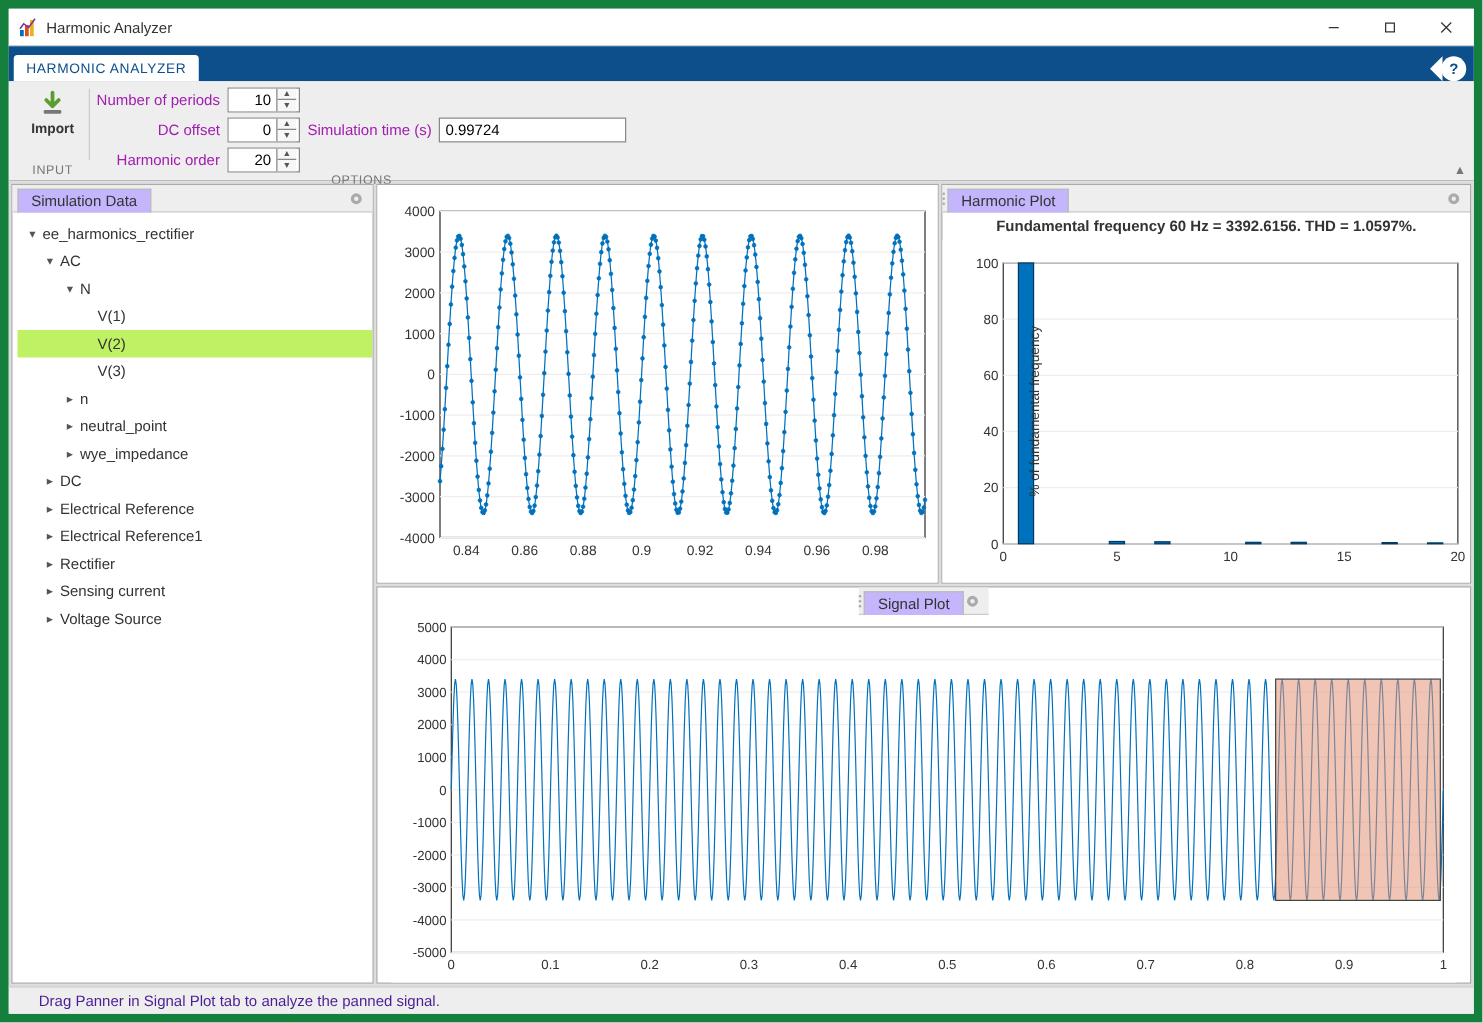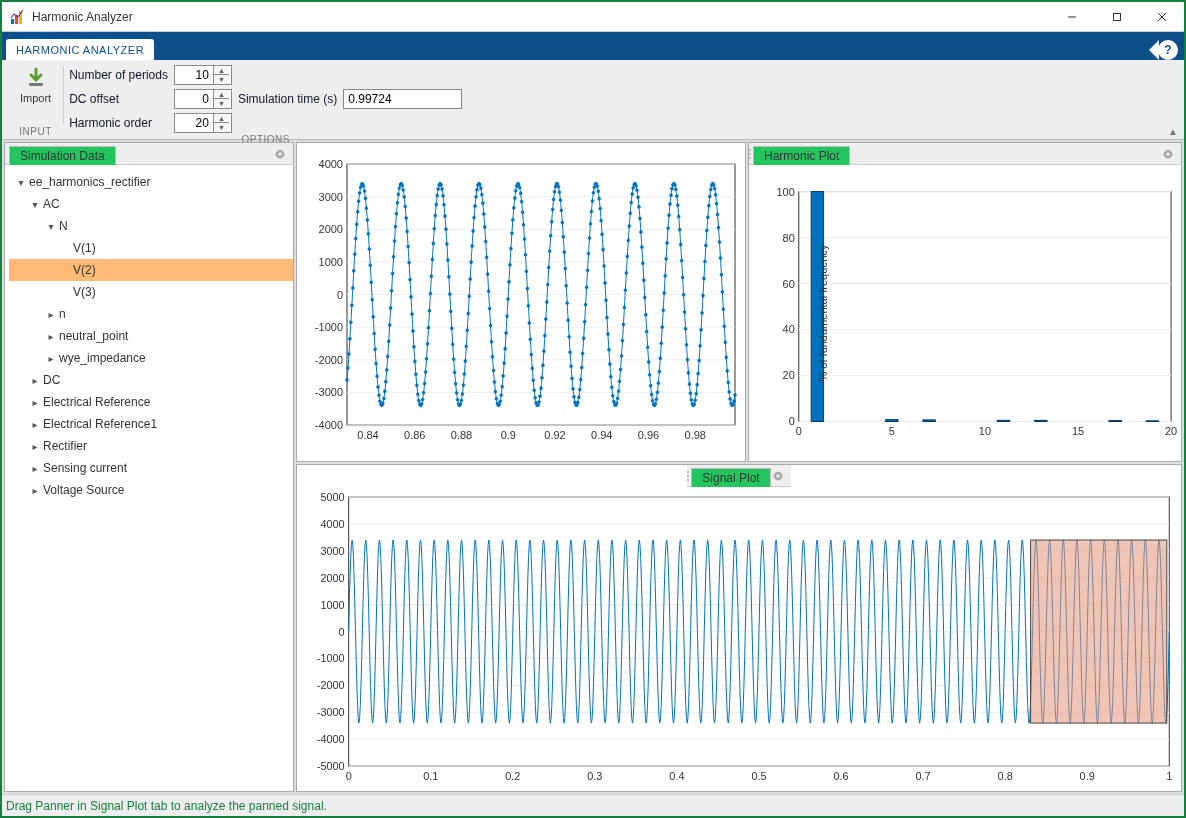--- a/index.html
+++ b/index.html
@@ -1,75 +1,75 @@
 <!DOCTYPE html>
 <html><head>
 <meta charset="utf-8">
 <style>
   * { box-sizing: border-box; }
   html, body { margin:0; padding:0; font-family: "Segoe UI", Arial, sans-serif; font-size:12px; color:#333; background:#f0f0f0; }
-  .window { width:1186px; height:818px; background:#f0f0f0; display:flex; flex-direction:column; border:2px solid #15803d;}
+  .window { width:1186px; height:818px; background:#f0f0f0; display:flex; flex-direction:column; border:7px solid #15803d;}
   
   .titlebar { height:30px; background:#fff; display:flex; align-items:center; border-bottom:1px solid #ccc;}
   .titlebar .icon { width:16px; height:16px; margin:0 6px 0 8px; }
   .titlebar .title { flex:1; font-size:12px; }
   .titlebar .winbtn { width:45px; height:29px; display:flex; align-items:center; justify-content:center; }
   
   .ribbonstrip { height:28px; background:#0d4f8b; display:flex; align-items:flex-end; justify-content:space-between; padding:0 6px 0 0;}
   .ribbon-tab-wrap{ display:flex; align-items:flex-end; height:100%;}
   .ribbon-tab { background:#fff; color:#0d4f8b; font-size:11px; font-weight:normal; padding:5px 10px 4px 10px; border-top-left-radius:3px; border-top-right-radius:3px; margin-left:4px; letter-spacing:.5px;}
   .helpbtn { width:20px; height:20px; border-radius:10px; background:#fff; color:#0d4f8b; font-size:12px; font-weight:bold; display:flex; align-items:center; justify-content:center; position:relative;}
   .help-arrow{ width:0;height:0; border-top:10px solid transparent; border-bottom:10px solid transparent;border-right:10px solid #fff; margin-right:-1px;}
   .help-wrap{display:flex;align-items:center;}
   
   .toolstrip { height:80px; background:#eeeeee; border-bottom:1px solid #bbb; display:flex; padding:2px 0 0 6px;}
   .ts-group { display:flex; flex-direction:column; padding:2px 6px 0 6px; position:relative;}
   .ts-group + .ts-group::before { content:""; position:absolute; left:0; top:4px; bottom:16px; width:1px; background:#ccc;}
   .ts-caption { text-align:center; font-size:10px; color:#777; letter-spacing:.5px; margin-top:auto; padding-bottom:2px;}
   .ts-btn-vert { display:flex; flex-direction:column; align-items:center; padding:2px 6px; border-radius:2px;}
   .ts-btn-vert .bicon { width:24px; height:24px; }
-  .ts-btn-vert .blabel { font-size:11px; margin-top:2px;}
+  .ts-btn-vert .blabel { font-size:11px; margin-top:2px;font-weight:bold;}
   .opts-grid { display:grid; grid-template-columns:auto auto auto auto; grid-auto-rows:22px; gap:2px 6px; align-items:center;}
-  .opts-grid label { font-size:12px; color:#0f172a; white-space:nowrap;}
+  .opts-grid label { font-size:12px; color:#a21caf; white-space:nowrap;text-align:right;}
   .spin { display:flex; height:20px; border:1px solid #888; background:#fff; width:58px;}
   .spin input { border:none; width:38px; text-align:right; padding-right:4px; font-size:12px;}
   .spinctrl { display:flex; flex-direction:column; width:16px; border-left:1px solid #888; background:#f7f7f7;}
   .spinctrl div { height:9px; display:flex; align-items:center; justify-content:center; font-size:7px; color:#555;}
   .spinctrl div:first-child{border-bottom:1px solid #888;}
-  .txtinput { height:20px; border:1px solid #888; background:#fff; padding:0 4px; font-size:12px; width:119px;}
+  .txtinput { height:20px; border:1px solid #888; background:#fff; padding:0 4px; font-size:12px; width:150px;}
   .dropdown-arrow{ font-size:8px; color:#555; margin-top:-2px;}
   .toolstrip-collapse{ margin-left:auto; align-self:flex-end; padding:2px 6px; color:#777; font-size:10px;}
   
   .docking-area { flex:1; display:grid; grid-template-columns:290px 450px 1fr; grid-template-rows:320px 1fr; gap:2px; padding:2px; background:#ddd; min-height:0;}
   .pane { background:#fff; border:1px solid #aaa; display:flex; flex-direction:column; min-height:0; min-width:0; position:relative;}
   .pane-simdata { grid-row:1 / span 2;}
   .pane-signalplot { grid-column:2 / span 2;align-items:center;}
   .pane-header { height:22px; background:#eee; border-bottom:1px solid #ccc; display:flex; align-items:flex-end; font-size:12px; position:relative;}
-  .pane-header .phtab { background:#22c55e; border:1px solid #bbb; border-bottom:none; padding:2px 10px; margin-left:4px; position:relative; top:1px;}
+  .pane-header .phtab { background:#c4b5fd; border:1px solid #bbb; border-bottom:none; padding:2px 10px; margin-left:4px; position:relative; top:1px;}
   .pane-header .gear { margin-left:auto; margin-right:6px; align-self:center; width:14px; height:14px; color:#888;}
   .dock-handle{ position:absolute; left:-2px; top:3px; bottom:3px; width:6px; display:flex; flex-direction:column; justify-content:center; gap:2px;}
   .dock-handle div{width:2px;height:2px;background:#aaa;border-radius:1px; margin-left:2px;}
 
   
   .tree { flex:1; overflow:auto; padding:6px 0 6px 4px; font-size:12px;}
   .tree-node { white-space:nowrap; height:22px; display:flex; align-items:center; padding-left:6px;}
-  .tree-node.selected { background:#fdba74; }
+  .tree-node.selected { background:#bef264; }
   .tree-toggle { display:inline-block; width:12px; text-align:center; color:#555; font-size:10px; margin-right:2px;}
   .tree-blank{display:inline-block;width:12px;}
   .indent1{padding-left:20px;} .indent2{padding-left:36px;} .indent3{padding-left:52px;align-items:center;}
 
   
   .plotwrap{flex:1; position:relative; background:#fff;}
   .plot-title{ text-align:center; font-size:12px; font-weight:bold; padding:4px 0;}
   .axislabel-y{ position:absolute; left:6px; top:50%; transform:translateY(-50%) rotate(-90deg); transform-origin:center; font-size:11px;}
   .axislabel-x{ text-align:center; font-size:11px; padding:2px 0 6px 0;}
   svg{display:block;}
 
   
-  .statusbar { height:22px; background:#eee; border-top:1px solid #ccc; display:flex; align-items:center; padding:0 4px; font-size:12px; color:#15803d;text-align:center;}
+  .statusbar { height:22px; background:#eee; border-top:1px solid #ccc; display:flex; align-items:center; padding:0 24px; font-size:12px; color:#4c1d95;text-align:center;}
 
   .gear svg, .icon svg, .bicon svg {width:100%;height:100%;}
 </style>
 </head>
 <body>
 
 <div class="window">
 
   <div class="titlebar">
     <span class="icon">
@@ -284,20 +284,21 @@
             <div></div>
           </div>
         <div class="phtab">Harmonic Plot</div>
         <span class="gear">
             <svg viewBox="0 0 16 16">
               <circle cx="8" cy="8" r="5" fill="#aaa"></circle>
               <circle cx="8" cy="8" r="2" fill="#eee"></circle>
             </svg>
           </span>
       </div>
+      <div class="plot-title">Fundamental frequency 60 Hz = 3392.6156. THD = 1.0597%.</div>
       <div class="plotwrap">
         <div class="axislabel-y">% of fundamental frequency</div>
         <svg id="svg-harm" width="100%" height="100%" viewBox="0 0 434 254">
             <rect x="50" y="5" width="374" height="231" fill="none" stroke="#333"></rect>
             <line x1="50" y1="236" x2="424" y2="236" stroke="#eee" stroke-width="1"></line>
             <text x="46" y="240" text-anchor="end" font-size="11" fill="#333">0</text>
             <line x1="50" y1="189.8" x2="424" y2="189.8" stroke="#eee" stroke-width="1"></line>
             <text x="46" y="193.8" text-anchor="end" font-size="11" fill="#333">20</text>
             <line x1="50" y1="143.6" x2="424" y2="143.6" stroke="#eee" stroke-width="1"></line>
             <text x="46" y="147.6" text-anchor="end" font-size="11" fill="#333">40</text>

